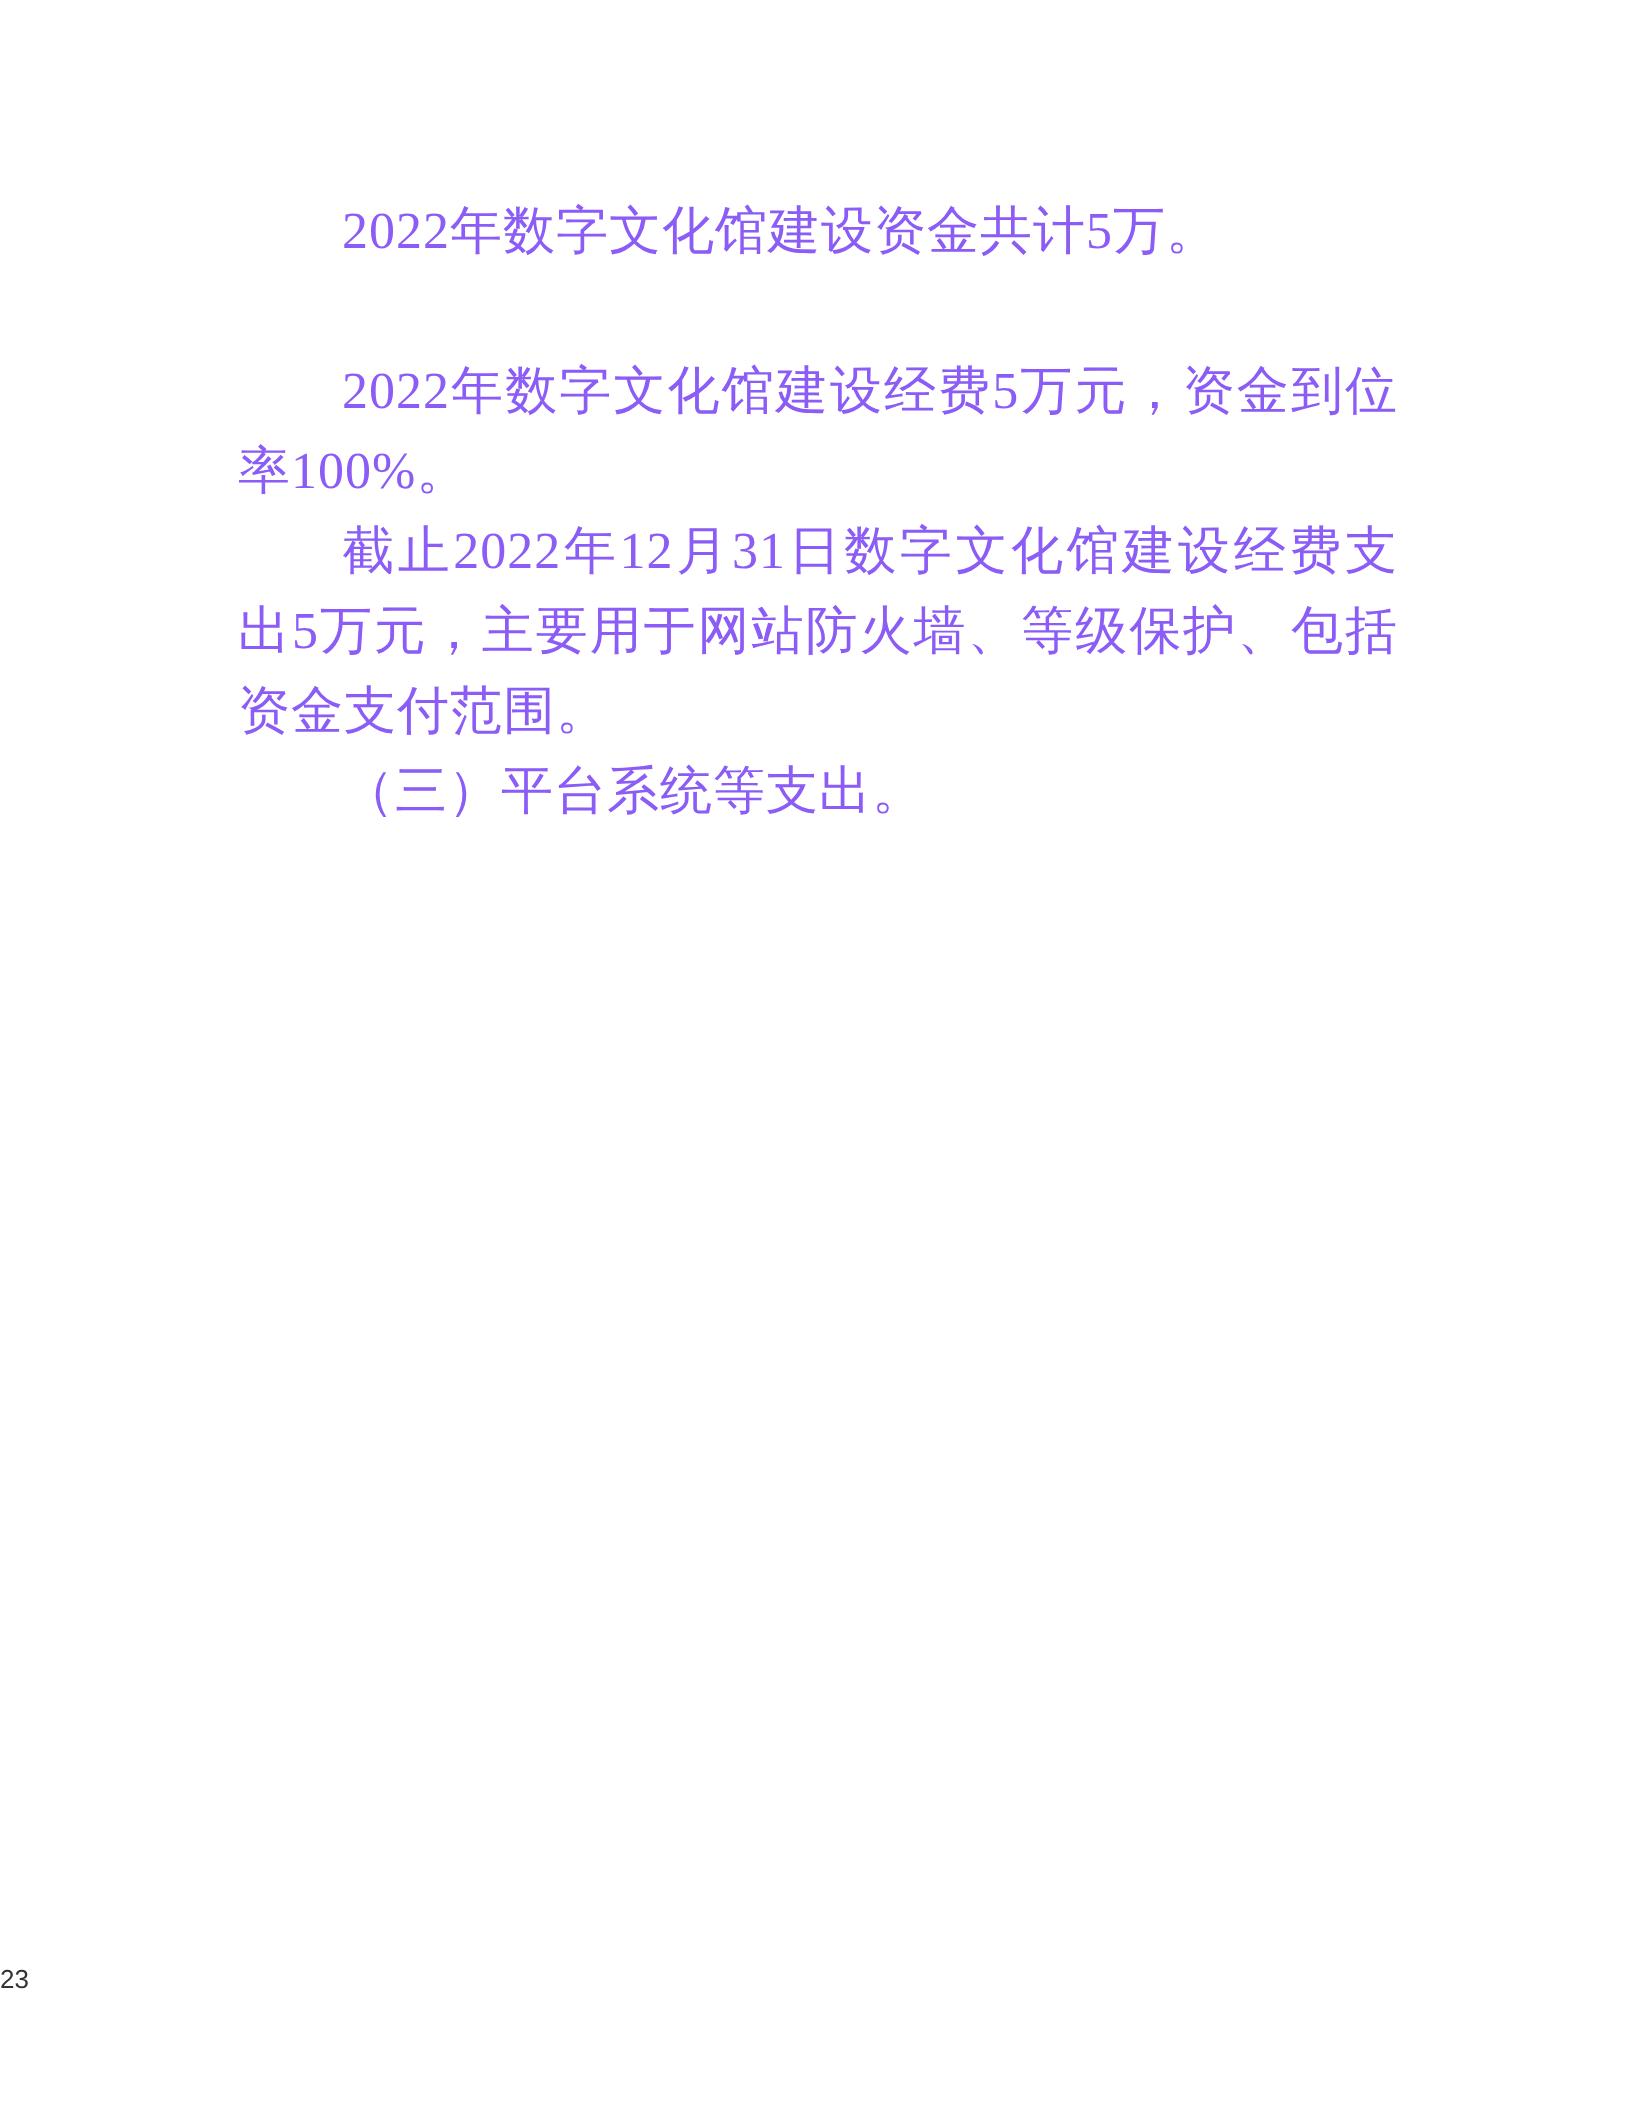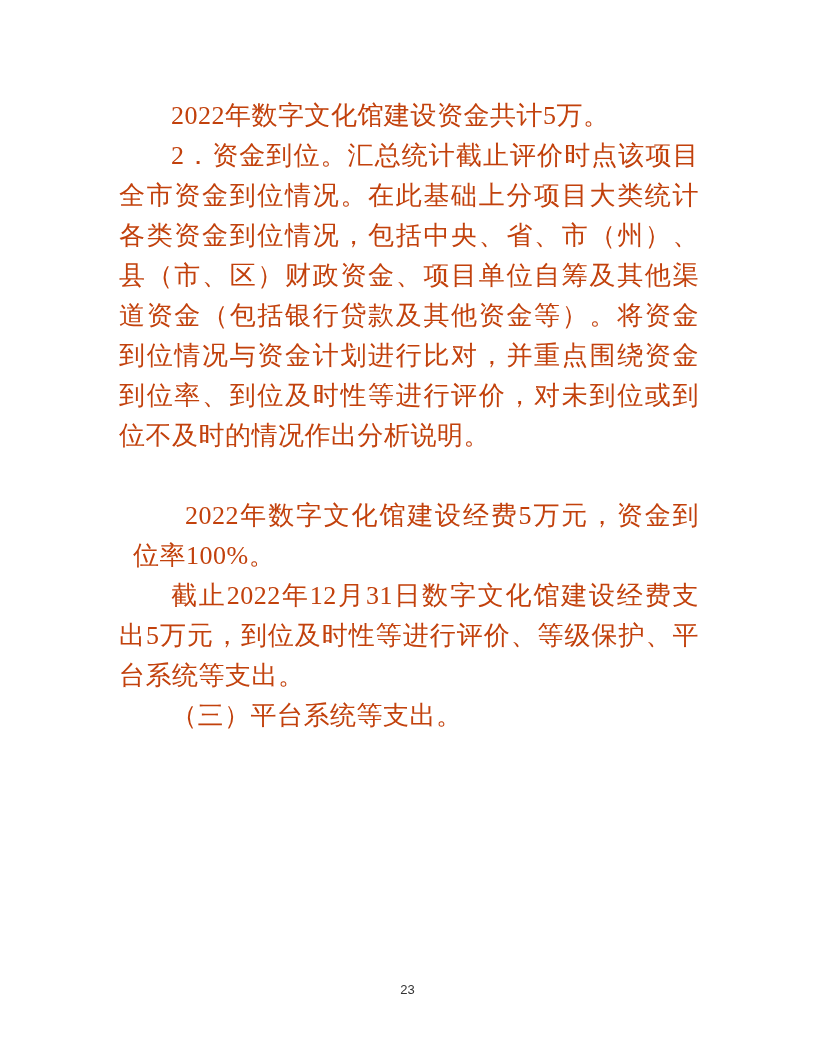--- a/index.html
+++ b/index.html
@@ -17,47 +17,45 @@
   }
   .content {
     position: absolute;
     left: 119px;
     top: 96px;
     width: 580px;
     font-size: 26px;
     line-height: 40px;
     letter-spacing: 0.5px;
     text-align: justify;
-    color: #c2410c;
+    color: #8b5cf6;
   }
   p.para {
     margin: 0;
     padding: 0;
     text-indent: 2em;
   }
   p.para.gap {
     margin-top: 40px;
-    margin-left: 14px;
   }
   .footer {
     position: absolute;
     left: 0;
     right: 0;
     top: 982px;
-    text-align: center;
+    text-align: left;
     font-size: 13px;
     color: #333333;
     font-family: "Liberation Sans", "DejaVu Sans", sans-serif;
   }
 </style>
 </head>
 <body>
 
 <div class="page">
   <div class="content">
       <p class="para">2022年数字文化馆建设资金共计5万。</p>
-      <p class="para">2．资金到位。汇总统计截止评价时点该项目全市资金到位情况。在此基础上分项目大类统计各类资金到位情况，包括中央、省、市（州）、县（市、区）财政资金、项目单位自筹及其他渠道资金（包括银行贷款及其他资金等）。将资金到位情况与资金计划进行比对，并重点围绕资金到位率、到位及时性等进行评价，对未到位或到位不及时的情况作出分析说明。</p>
       <p class="para gap">2022年数字文化馆建设经费5万元，资金到位率100%。</p>
-      <p class="para">截止2022年12月31日数字文化馆建设经费支出5万元，到位及时性等进行评价、等级保护、平台系统等支出。</p>
+      <p class="para">截止2022年12月31日数字文化馆建设经费支出5万元，主要用于网站防火墙、等级保护、包括资金支付范围。</p>
       <p class="para">（三）平台系统等支出。</p>
     </div>
   <div class="footer">23</div>
 </div>
 
 </body></html>

